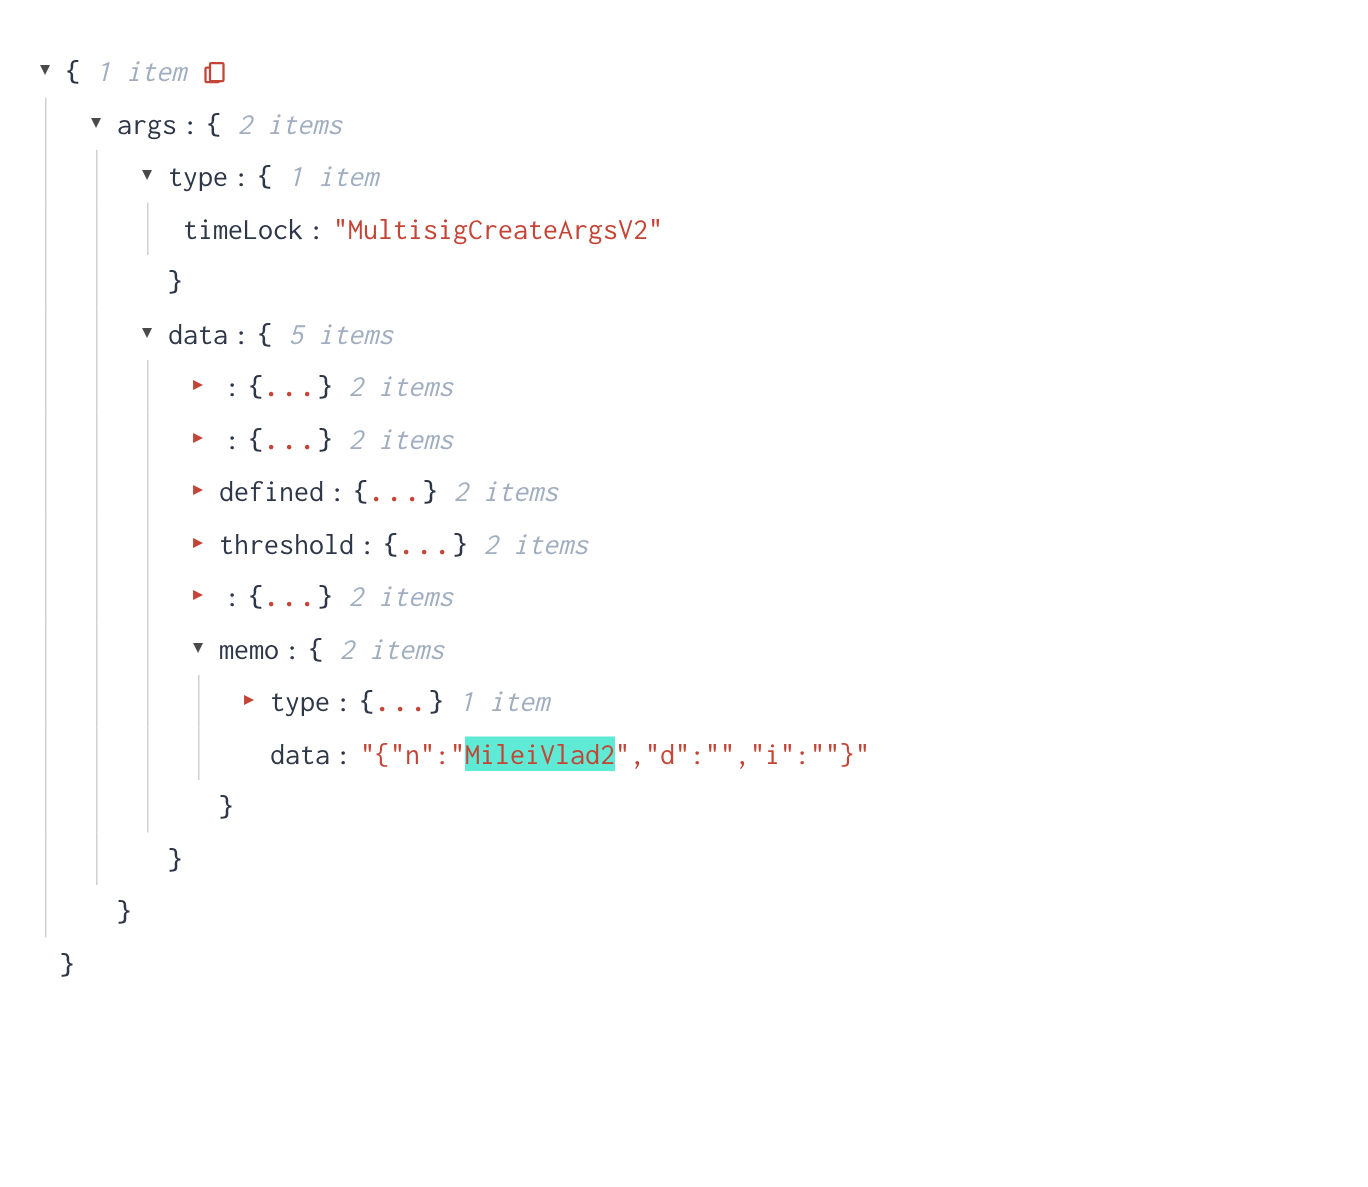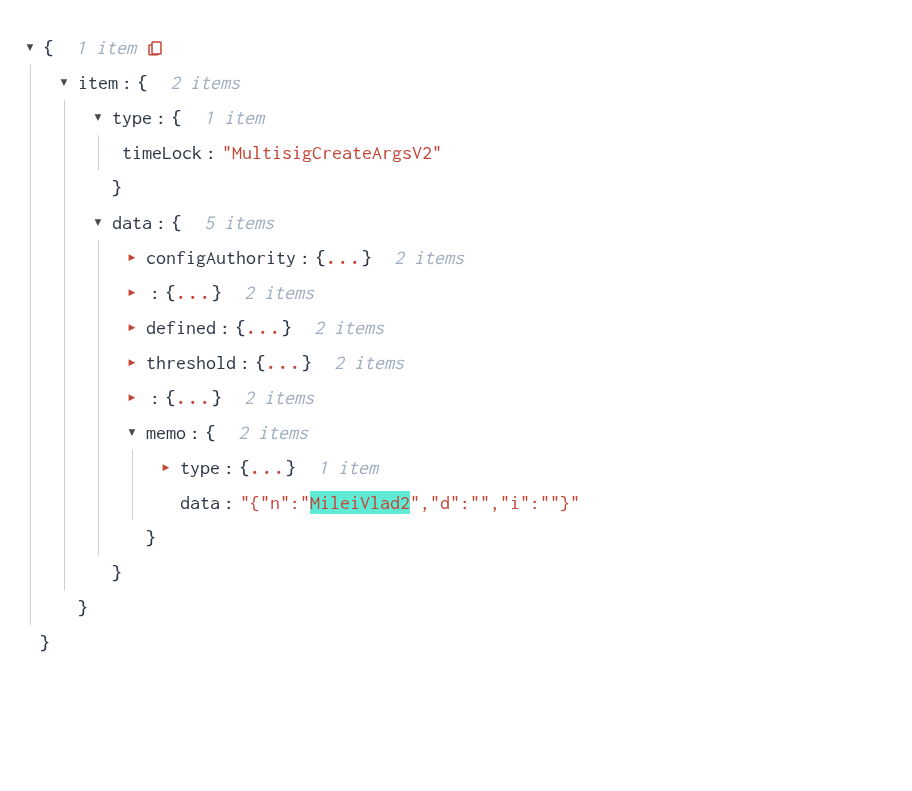--- a/index.html
+++ b/index.html
@@ -70,21 +70,21 @@
     
     .ellipsis {
       color: #c44536;
       font-weight: bold;
       letter-spacing: 2px;
     }
     
     .meta {
       color: #a0aec0;
       font-style: italic;
-      margin-left: 22px;
+      margin-left: 10px;
     }
     
     .string-value {
       color: #c44536;
     }
     
     .highlight {
       background-color: #5eead4;
       padding: 1px 0;
     }
@@ -118,21 +118,21 @@
       <svg viewBox="0 0 24 24" fill="none" stroke="currentColor" stroke-width="2">
         <rect x="8" y="4" width="12" height="16" rx="1" fill="none"></rect>
         <path d="M 8 8 H 5 a 1 1 0 0 0 -1 1 v 11 a 1 1 0 0 0 1 1 h 10 a 1 1 0 0 0 1 -1 v -1"></path>
       </svg>
     </span>
   </div>
 
   <div class="tree-row">
     <span class="indent"></span>
     <span class="toggle">▼</span>
-    <span class="key">item</span>
+    <span class="key">args</span>
     <span class="colon">:</span>
     <span class="brace">{</span>
     <span class="meta">2 items</span>
   </div>
 
   <div class="tree-row">
     <span class="indent"></span>
     <span class="indent"></span>
     <span class="toggle">▼</span>
     <span class="key">type</span>
@@ -165,21 +165,20 @@
     <span class="colon">:</span>
     <span class="brace">{</span>
     <span class="meta">5 items</span>
   </div>
 
   <div class="tree-row">
     <span class="indent"></span>
     <span class="indent"></span>
     <span class="indent"></span>
     <span class="toggle toggle-right">▶</span>
-    <span class="key">configAuthority</span>
     <span class="colon">:</span>
     <span class="brace">{</span>
       <span class="ellipsis">...</span>
       <span class="brace">}</span>
     <span class="meta">2 items</span>
   </div>
 
   <div class="tree-row">
     <span class="indent"></span>
     <span class="indent"></span>

